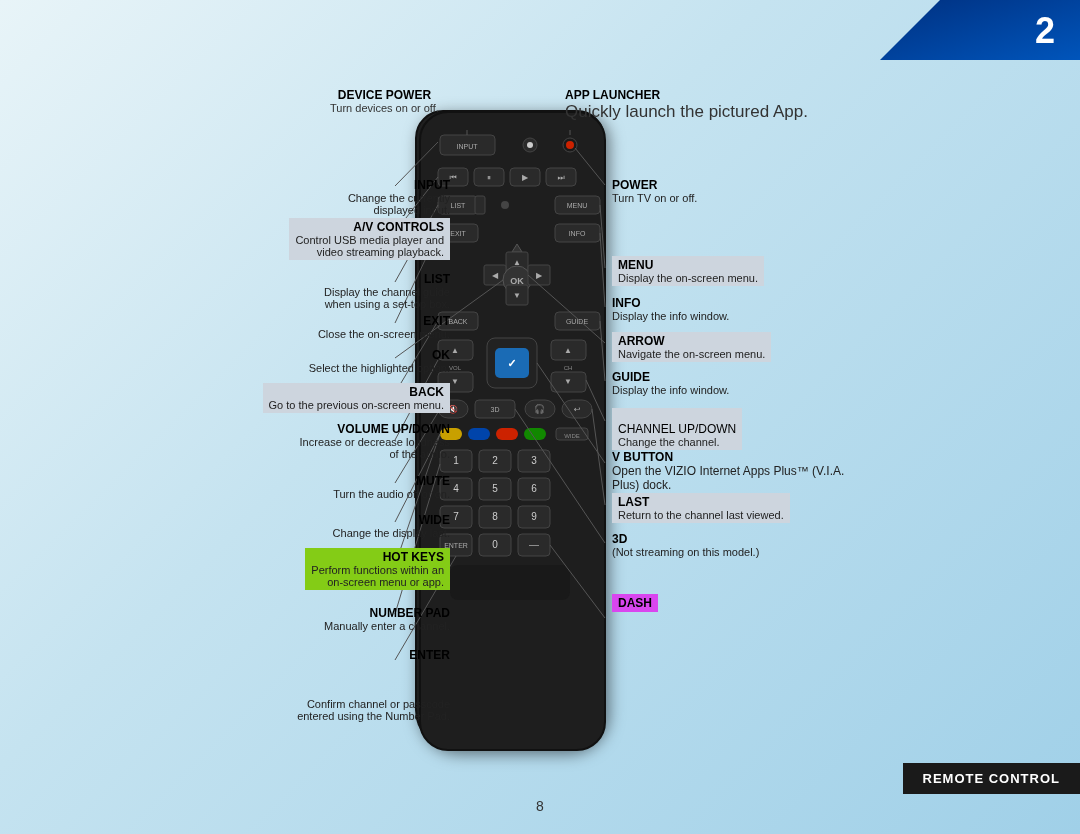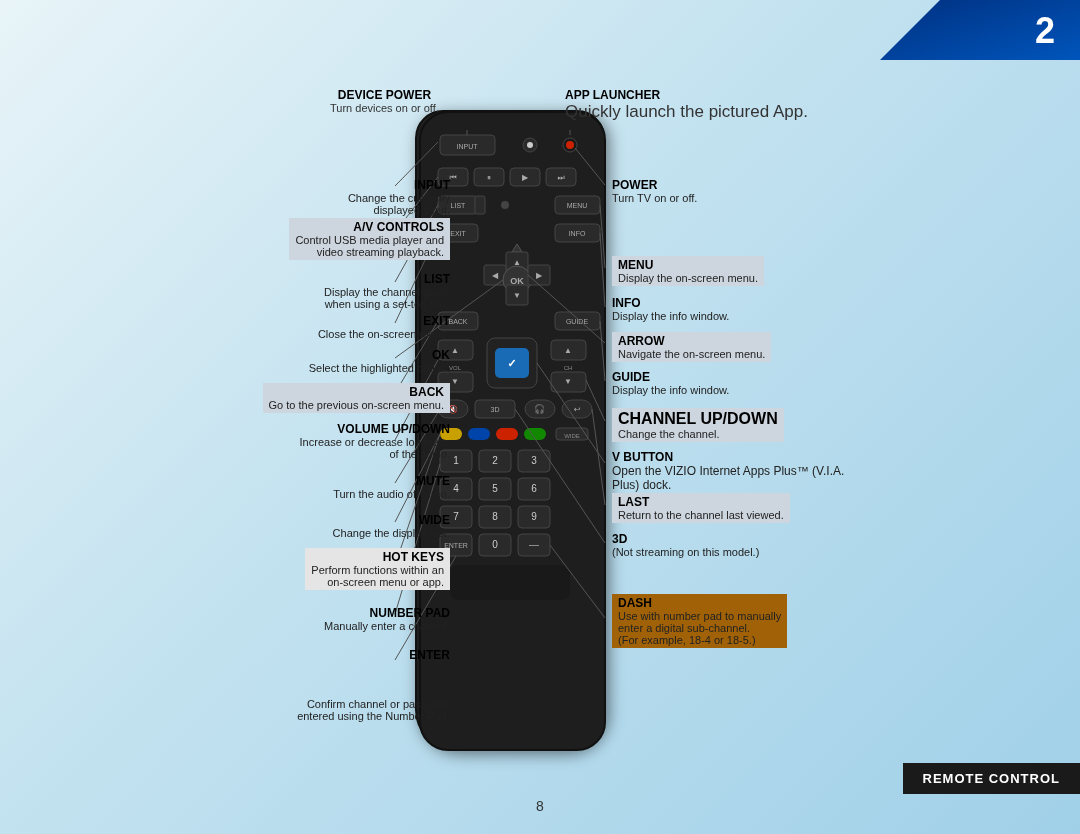--- a/index.html
+++ b/index.html
@@ -292,21 +292,21 @@
   <div style="font-size:11px; color:#222;">Increase or decrease loudness<br>of the audio.</div>
 </div>
 <div style="position:absolute; top:474px; right:630px; text-align:right;">
   <div style="font-weight:bold; font-size:12px;">MUTE</div>
   <div style="font-size:11px; color:#222;margin-left:24px;">Turn the audio off or on.</div>
 </div>
 <div style="position:absolute; top:513px; right:630px; text-align:right;">
   <div style="font-weight:bold; font-size:12px;">WIDE</div>
   <div style="font-size:11px; color:#222;">Change the display last.</div>
 </div>
-<div style="position:absolute; top:548px; right:630px; text-align:right; background:#e5e5e5; padding:2px 6px;">
+<div style="position:absolute; top:548px; right:630px; text-align:right; background:#84cc16; padding:2px 6px;">
   <div style="font-weight:bold; font-size:12px;">HOT KEYS</div>
   <div style="font-size:11px; color:#222;">Perform functions within an<br>on-screen menu or app.</div>
 </div>
 <div style="position:absolute; top:606px; right:630px; text-align:right;">
   <div style="font-weight:bold; font-size:12px;">NUMBER PAD</div>
   <div style="font-size:11px; color:#222;">Manually enter a channel.</div>
 </div>
 <div style="position:absolute; top:648px; right:630px; text-align:right;">
   <div style="font-weight:bold; font-size:12px;">ENTER</div>
   <div style="font-size:11px; color:#222;margin-top:36px;">Confirm channel or passcode<br>entered using the Number Pad.</div>
@@ -326,37 +326,36 @@
 </div>
 <div style="position:absolute; top:332px; left:612px; background:#cdd5de; padding:2px 6px;">
   <div style="font-weight:bold; font-size:12px;">ARROW</div>
   <div style="font-size:11px; color:#222;">Navigate the on-screen menu.</div>
 </div>
 <div style="position:absolute; top:370px; left:612px;">
   <div style="font-weight:bold; font-size:12px;">GUIDE</div>
   <div style="font-size:11px; color:#222;">Display the info window.</div>
 </div>
 <div style="position:absolute; top:408px; left:612px; background:#cdd5de; padding:2px 6px;">
-  <div style="font-weight:bold; font-size:16px;">CHANNEL UP/DOWN</div>
+  <div style="font-weight:normal; font-size:12px;margin-top:12px;">CHANNEL UP/DOWN</div>
   <div style="font-size:11px; color:#222;">Change the channel.</div>
 </div>
 <div style="position:absolute; top:450px; left:612px;">
   <div style="font-weight:bold; font-size:12px;">V BUTTON</div>
   <div style="font-size:12px; color:#222;">Open the VIZIO Internet Apps Plus™ (V.I.A.<br>Plus) dock.</div>
 </div>
 <div style="position:absolute; top:493px; left:612px; background:#cdd5de; padding:2px 6px;">
   <div style="font-weight:bold; font-size:12px;">LAST</div>
   <div style="font-size:11px; color:#222;">Return to the channel last viewed.</div>
 </div>
 <div style="position:absolute; top:532px; left:612px;">
   <div style="font-weight:bold; font-size:12px;">3D</div>
   <div style="font-size:11px; color:#222;">(Not streaming on this model.)</div>
 </div>
-<div style="position:absolute; top:594px; left:612px; background:#a16207; padding:2px 6px;">
+<div style="position:absolute; top:594px; left:612px; background:#d946ef; padding:2px 6px;">
   <div style="font-weight:bold; font-size:12px;">DASH</div>
-  <div style="font-size:11px; color:#222;">Use with number pad to manually<br>enter a digital sub-channel.<br>(For example, 18-4 or 18-5.)</div>
 </div>
 
 <div class="remote-control-label">
   <span>REMOTE CONTROL</span>
 </div>
 
 <div class="page-num-bottom">8</div>
 
 </body></html>

